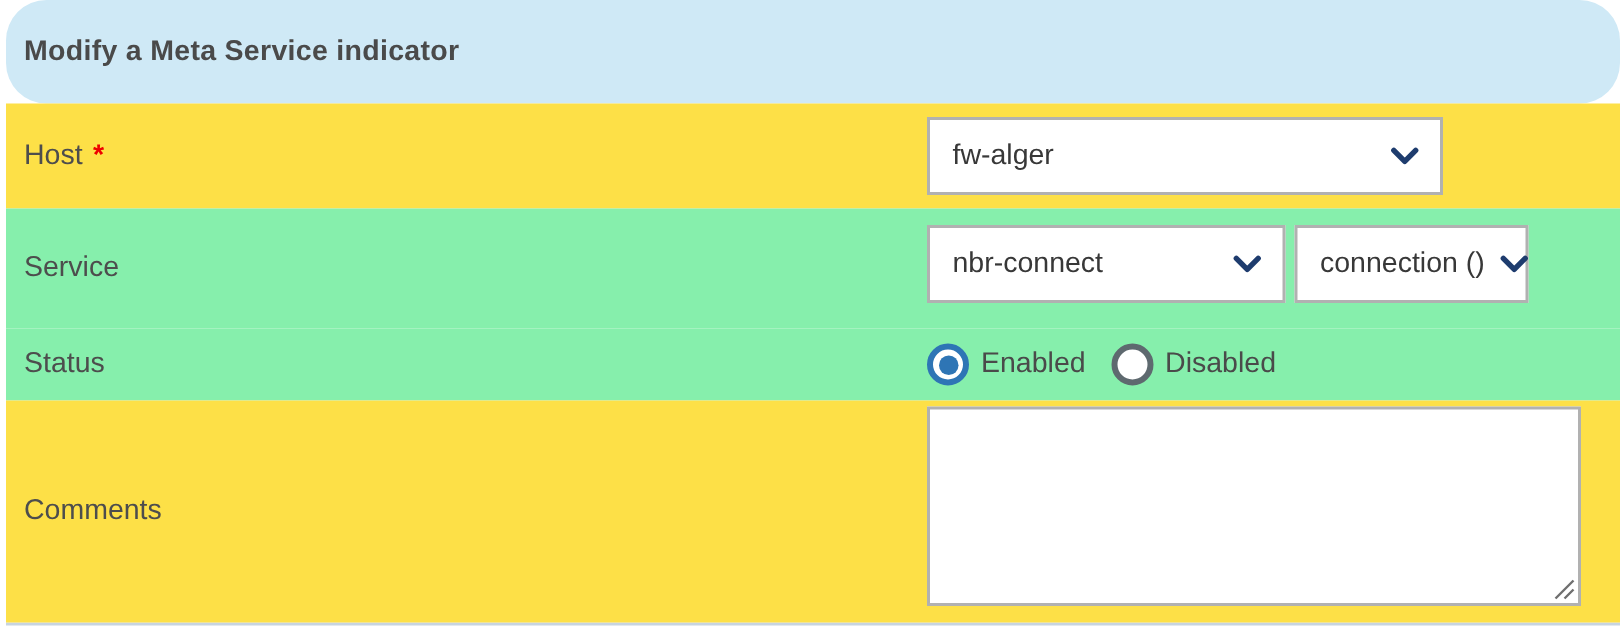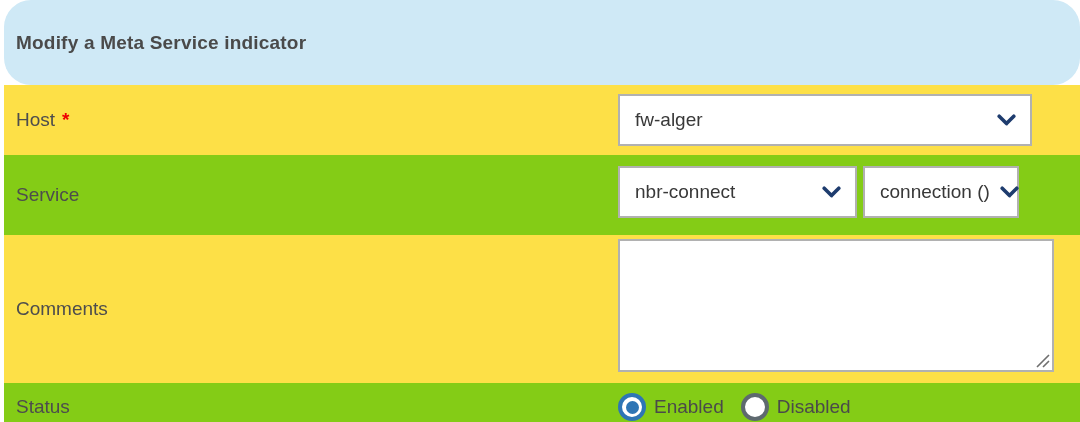--- a/index.html
+++ b/index.html
@@ -6,44 +6,44 @@
   body{
     width:1080px;height:422px;overflow:hidden;
     font-family:"Liberation Sans","DejaVu Sans",sans-serif;
     -webkit-font-smoothing:antialiased;
   }
   .panel{
     position:absolute;left:4px;top:0;width:1076px;
     border-bottom:2px solid #c7d4e0;
   }
   .row{position:relative;width:100%;}
-  .header-row{height:85px;background:#cfe9f6;display:flex;align-items:center;border-radius:27px;}
+  .header-row{height:69px;background:#cfe9f6;display:flex;align-items:center;border-radius:27px;}
   .title{font-size:19px;font-weight:700;color:#4a4a4a;padding-left:12px;letter-spacing:.2px;}
   .row-light{background:#fde047;}
-  .row-alt{background:#84cc16;}
+  .row-alt{background:#86efac;}
   .host-row{height:70px;}
   .service-row{height:80px;}
   .comments-row{height:148px;}
   .status-row{height:48px;}
   .label-cell{
     position:absolute;left:12px;top:0;bottom:0;
     display:flex;align-items:center;
     font-size:19px;color:#4d4d4d;
   }
   .req{color:#ee0000;font-weight:700;margin-left:7px;font-size:19px;}
   .control{position:absolute;left:614px;}
   .select{
     box-sizing:border-box;height:52px;background:#ffffff;
     border:2px solid #b1b1b1;
     display:inline-flex;align-items:center;justify-content:space-between;
     padding:0 14px 0 15px;cursor:pointer;vertical-align:top;
   }
   .select-value{font-size:19px;color:#383838;white-space:nowrap;}
   .chev{flex:0 0 auto;margin-left:10px;}
-  .host-select{width:414px;}
+  .host-select{width:344px;}
   .service-select{width:239px;margin-right:6px;}
   .metric-select{width:156px;}
   .comments-box{position:relative;display:inline-block;}
   textarea.comments{
     box-sizing:border-box;width:436px;height:133px;
     border:2px solid #b1b1b1;background:#ffffff;resize:none;
     font-family:"Liberation Sans","DejaVu Sans",sans-serif;font-size:18px;color:#383838;
     padding:6px 8px;outline:none;display:block;
   }
   .resizer{position:absolute;right:4px;bottom:4px;pointer-events:none;}
@@ -96,43 +96,43 @@
         </svg>
       </div><div class="select metric-select">
         <span class="select-value">connection ()</span>
         <svg class="chev" width="19" height="13" viewBox="0 0 19 13">
           <path d="M2.2 2.2 L9.5 9.6 L16.8 2.2" fill="none" stroke="#1e3c6e" stroke-width="3.6" stroke-linecap="round" stroke-linejoin="round"></path>
         </svg>
       </div>
     </div>
   </div>
 
-  <div class="row row-light comments-row">
-    <div class="label-cell">
-      <span>Comments</span>
-    </div>
-    <div class="control comments-box" style="top:4px;">
-      <textarea class="comments" style=""></textarea>
-      <svg class="resizer" width="15" height="15" viewBox="0 0 15 15">
-        <path d="M2 14 L14 2 M8 14 L14 8" stroke="#6f6f6f" stroke-width="1.6" fill="none"></path>
-      </svg>
-    </div>
-  </div>
-
   <div class="row row-alt status-row">
     <div class="label-cell">
       <span>Status</span>
     </div>
     <div class="control radios" style="top:10px;">
       <label class="radio-option">
         <span class="radio checked">
             <span class="dot"></span>
           </span>
         <span class="radio-label">Enabled</span>
       </label>
       <label class="radio-option">
         <span class="radio"></span>
         <span class="radio-label">Disabled</span>
       </label>
     </div>
   </div>
 
+  <div class="row row-light comments-row">
+    <div class="label-cell">
+      <span>Comments</span>
+    </div>
+    <div class="control comments-box" style="top:4px;">
+      <textarea class="comments" style=""></textarea>
+      <svg class="resizer" width="15" height="15" viewBox="0 0 15 15">
+        <path d="M2 14 L14 2 M8 14 L14 8" stroke="#6f6f6f" stroke-width="1.6" fill="none"></path>
+      </svg>
+    </div>
+  </div>
+
 </div>
 
 </body></html>

